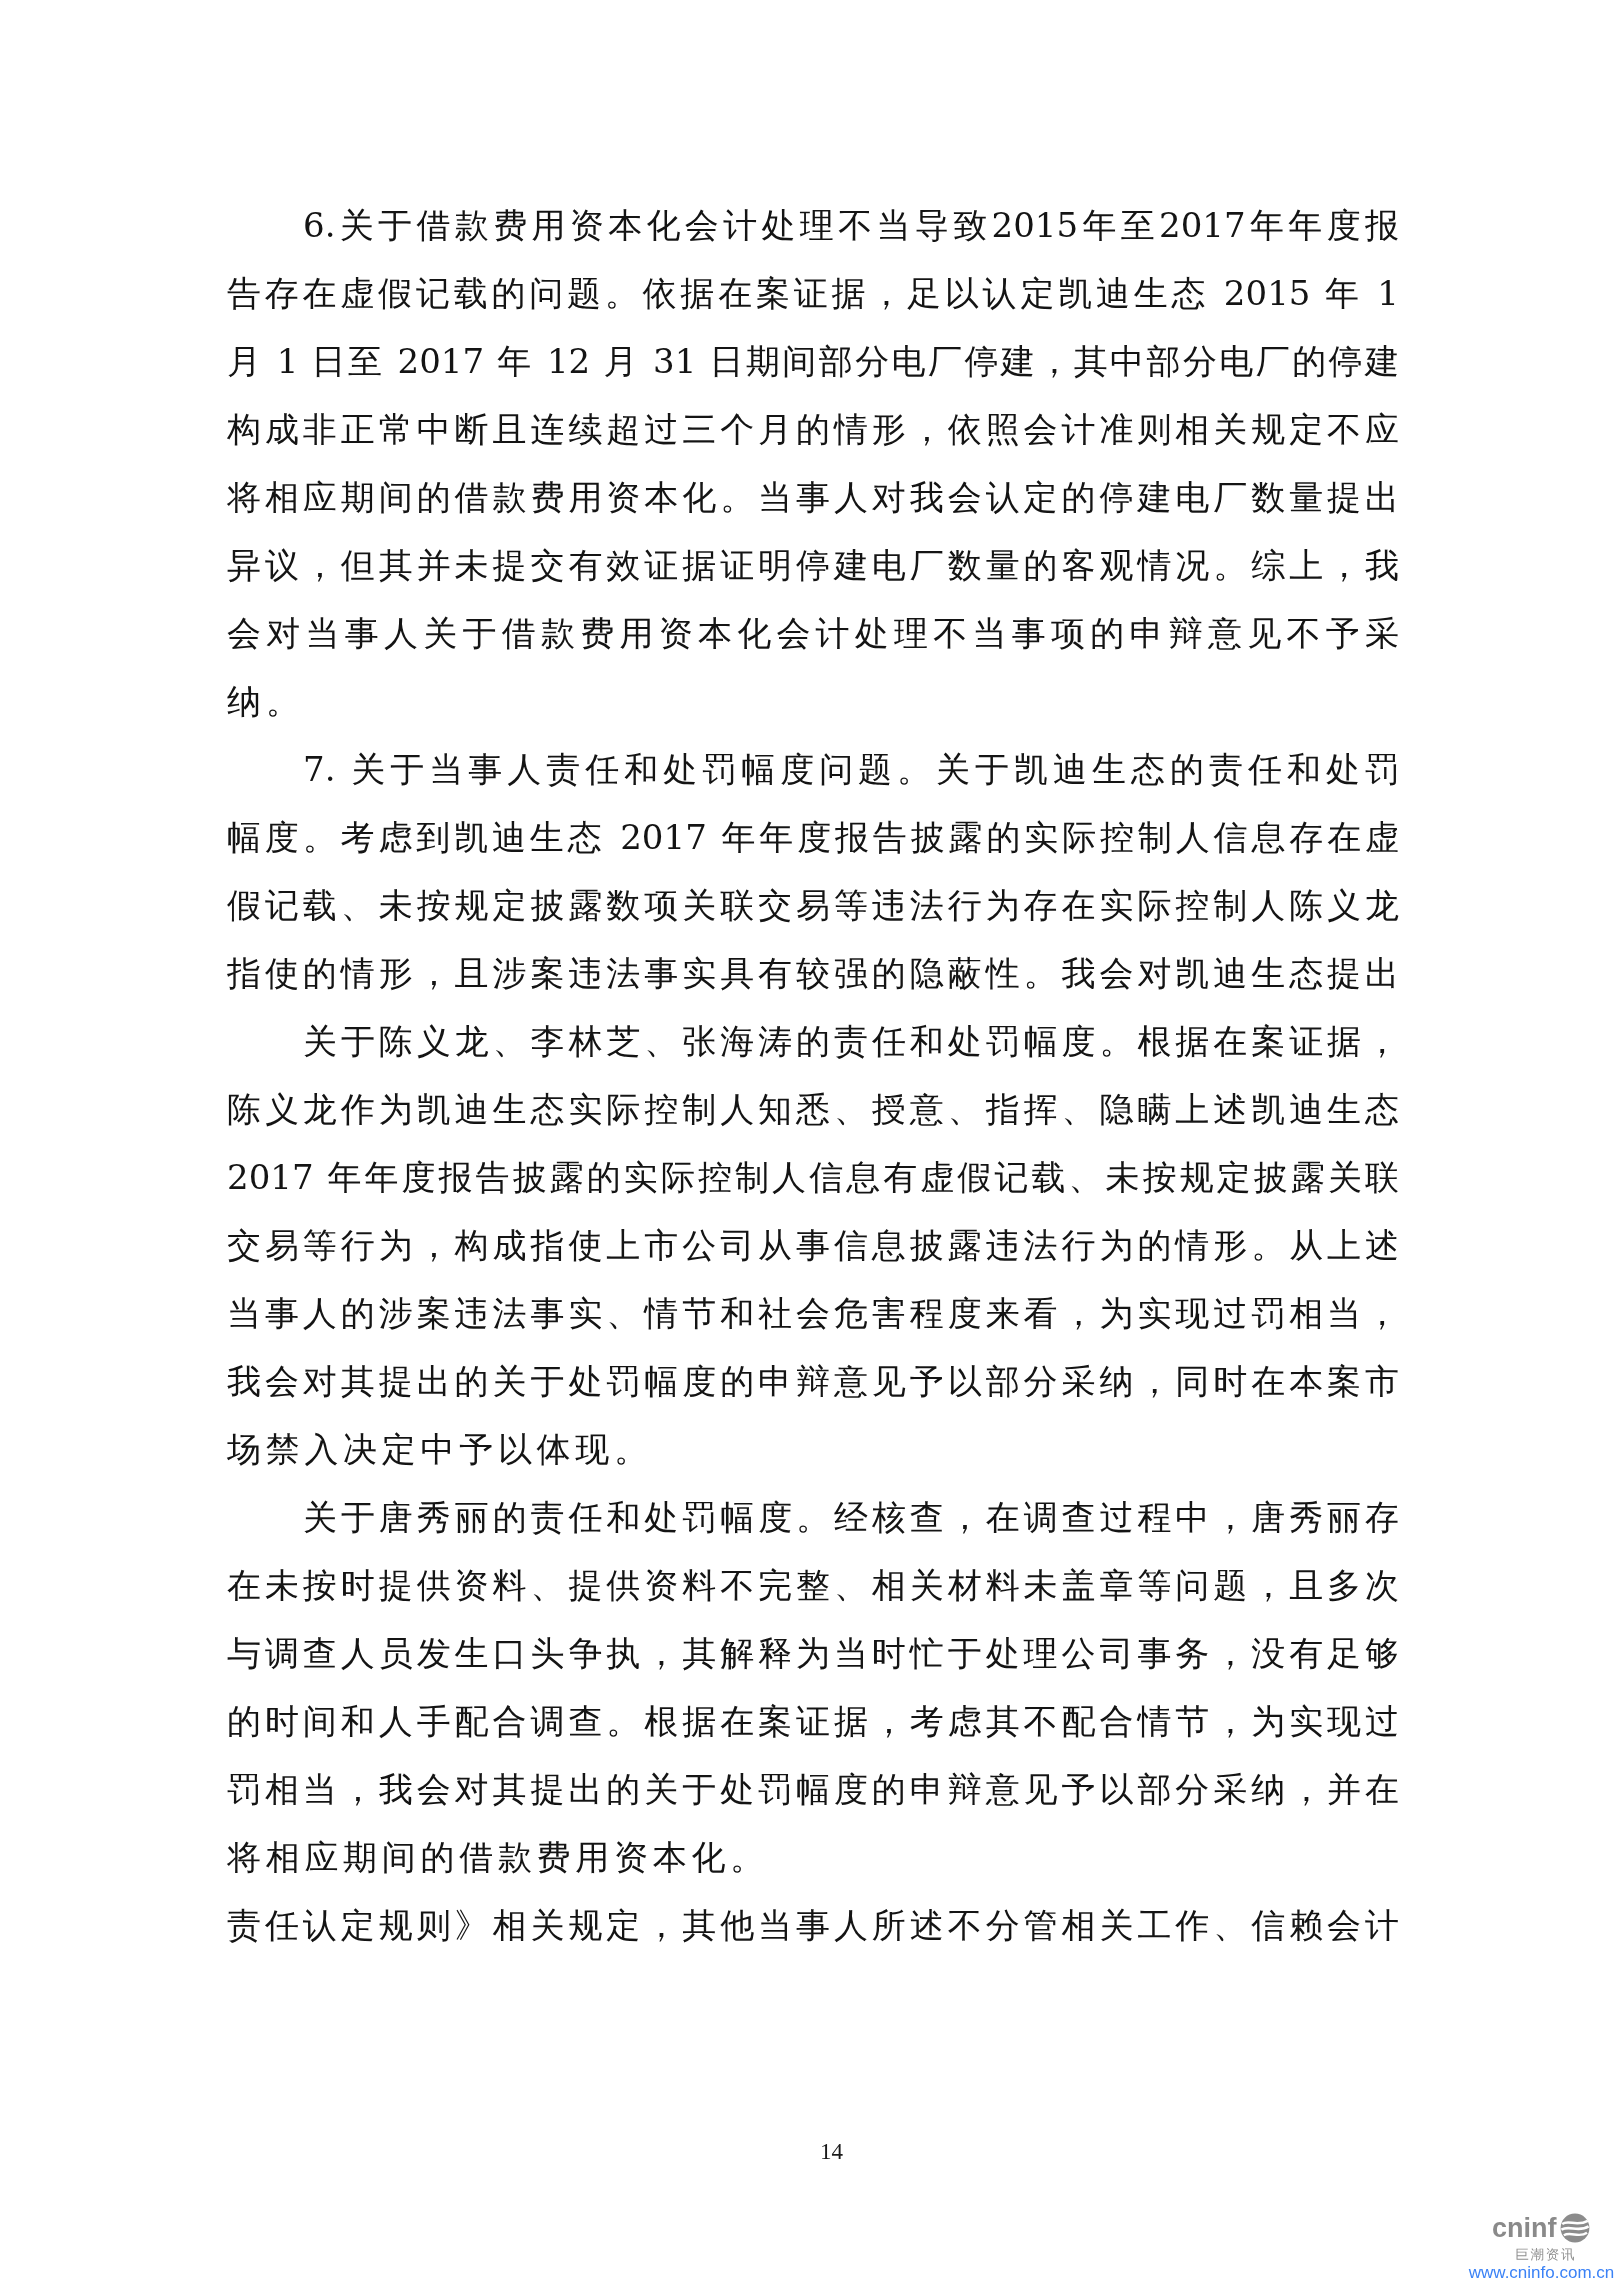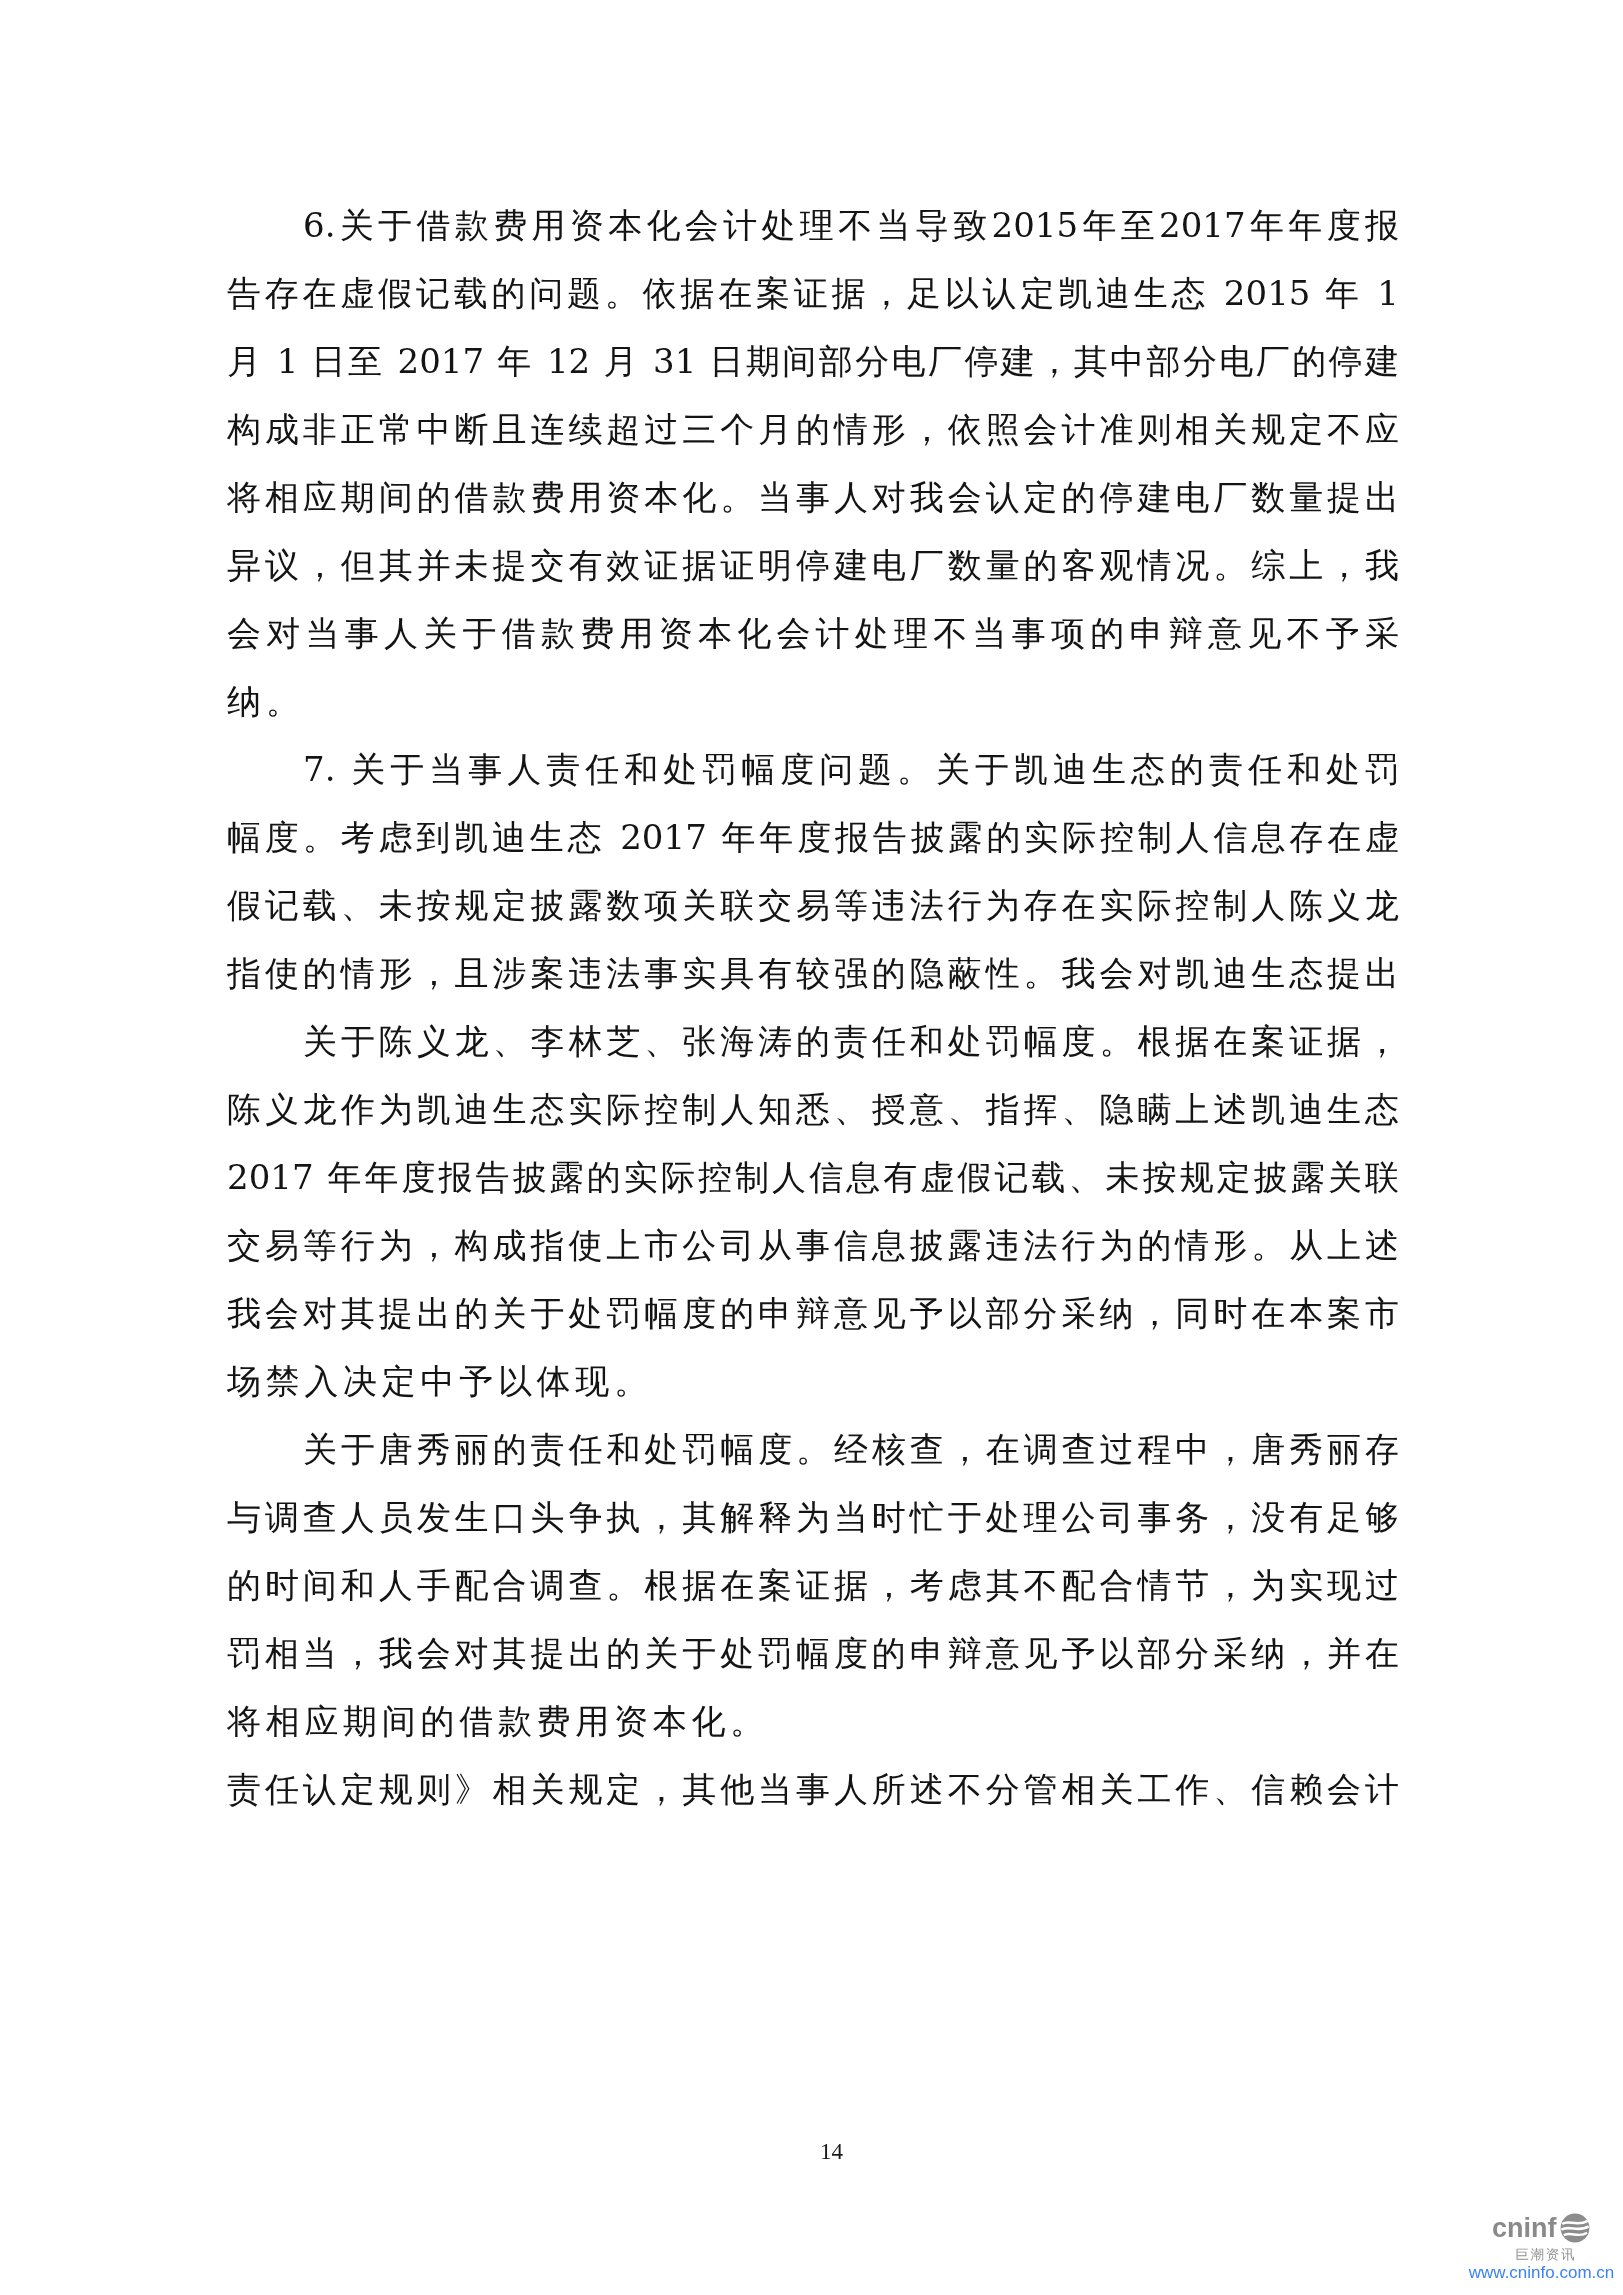--- a/index.html
+++ b/index.html
@@ -122,26 +122,28 @@
       <div class="line">幅度。考虑到凯迪生态 2017 年年度报告披露的实际控制人信息存在虚</div>
       <div class="line">假记载、未按规定披露数项关联交易等违法行为存在实际控制人陈义龙</div>
       <div class="line">指使的情形，且涉案违法事实具有较强的隐蔽性。我会对凯迪生态提出</div>
     </div>
 
     <div>
       <div class="line indent">关于陈义龙、李林芝、张海涛的责任和处罚幅度。根据在案证据，</div>
       <div class="line">陈义龙作为凯迪生态实际控制人知悉、授意、指挥、隐瞒上述凯迪生态</div>
       <div class="line">2017 年年度报告披露的实际控制人信息有虚假记载、未按规定披露关联</div>
       <div class="line">交易等行为，构成指使上市公司从事信息披露违法行为的情形。从上述</div>
+      <div class="line">当事人的涉案违法事实、情节和社会危害程度来看，为实现过罚相当，</div>
       <div class="line">我会对其提出的关于处罚幅度的申辩意见予以部分采纳，同时在本案市</div>
       <div class="line last">场禁入决定中予以体现。</div>
     </div>
 
     <div>
       <div class="line indent">关于唐秀丽的责任和处罚幅度。经核查，在调查过程中，唐秀丽存</div>
+      <div class="line">在未按时提供资料、提供资料不完整、相关材料未盖章等问题，且多次</div>
       <div class="line">与调查人员发生口头争执，其解释为当时忙于处理公司事务，没有足够</div>
       <div class="line">的时间和人手配合调查。根据在案证据，考虑其不配合情节，为实现过</div>
       <div class="line">罚相当，我会对其提出的关于处罚幅度的申辩意见予以部分采纳，并在</div>
       <div class="line last">将相应期间的借款费用资本化。</div>
     </div>
 
     <div>
       <div class="line">责任认定规则》相关规定，其他当事人所述不分管相关工作、信赖会计</div>
     </div>
   </div>

